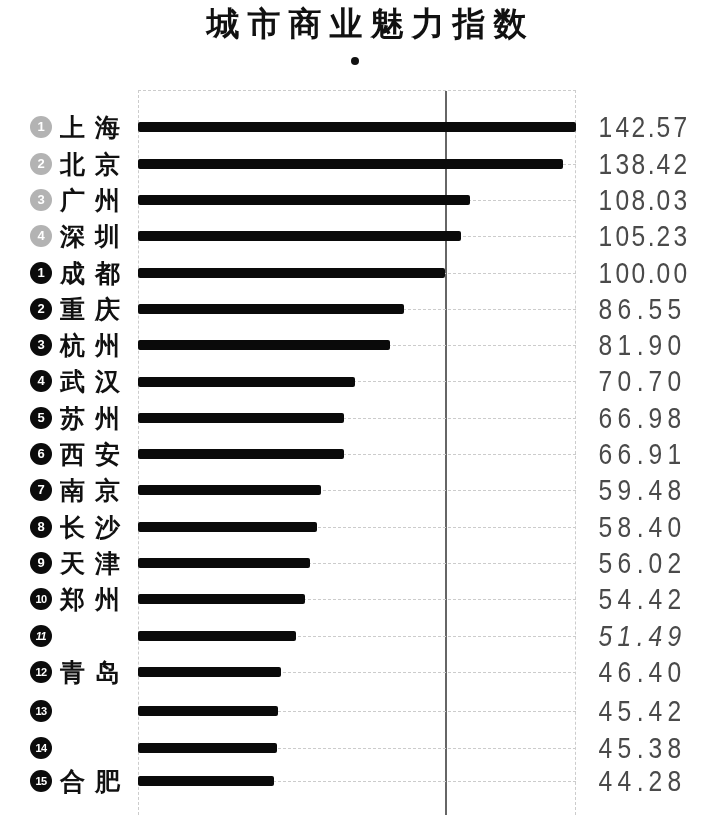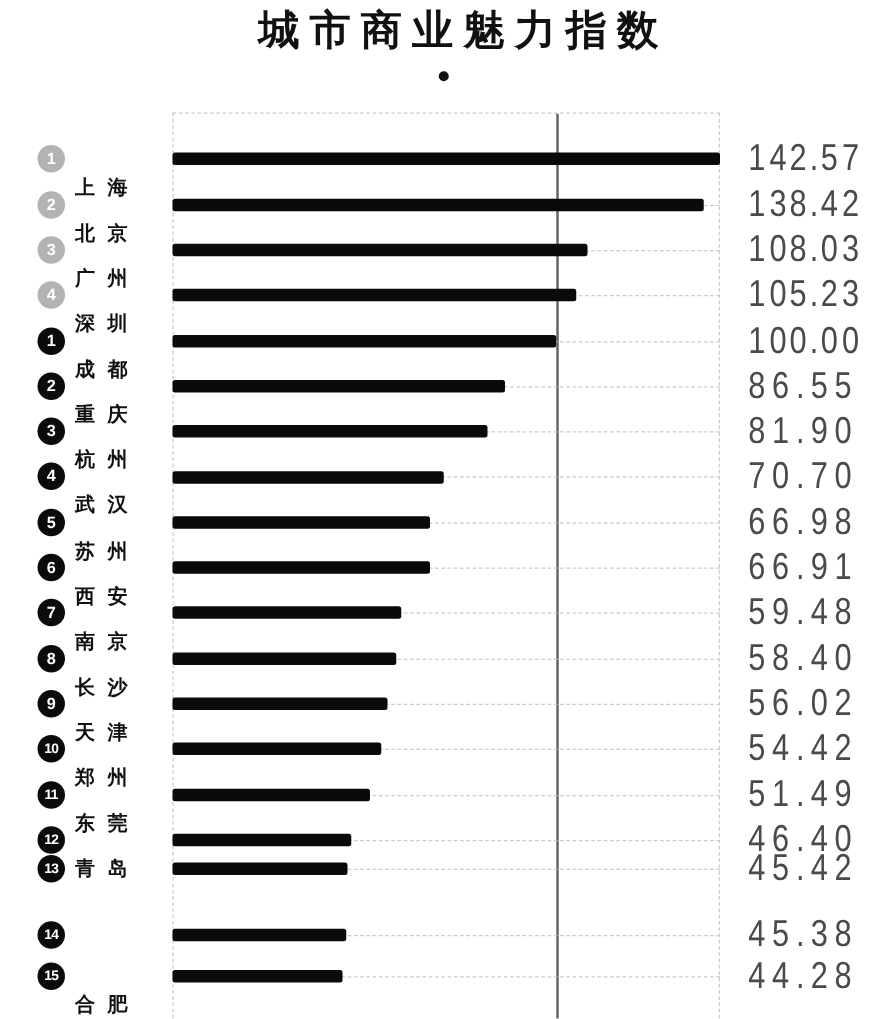--- a/index.html
+++ b/index.html
@@ -33,21 +33,21 @@
   .row{position:absolute;left:0;width:717px;height:36.3px;}
   .badge{
     position:absolute;left:30px;top:7px;width:22px;height:22px;border-radius:50%;
     color:#ffffff;font-weight:bold;font-size:13px;line-height:22px;text-align:center;
   }
   .badge.gray{background:#b3b3b3;}
   .badge.black{background:#0b0b0b;}
   .badge.two-digit{font-size:11px;letter-spacing:-0.5px;}
   .city{
     position:absolute;left:60px;top:0;height:36.3px;line-height:36.3px;
-    font-size:16px;font-weight:bold;color:#111111;letter-spacing:10px;white-space:nowrap;margin-top:24px;
+    font-size:25px;font-weight:bold;color:#111111;letter-spacing:10px;white-space:nowrap;
   }
   .gridline{
     position:absolute;left:138px;width:438px;top:18px;height:0;
     border-top:1px dashed #cccccc;
   }
   .bar{
     position:absolute;left:138px;top:13.2px;height:10px;background:#0a0a0a;
     border-radius:2px;
   }
   .value{
@@ -252,23 +252,22 @@
       <div class="gridline"></div>
       <div class="bar" style="width: 167.2px;"></div>
       <div class="value">
           <span class="ch">5</span>
           <span class="ch">4</span>
           <span class="ch">.</span>
           <span class="ch">4</span>
           <span class="ch">2</span>
         </div>
     </div>
-      <div class="row" style="top: 617.5px;">
+      <div class="row" style="top: 617.5px; font-style: italic;">
       <div class="badge black two-digit">11</div>
-      <div class="city">东莞</div>
       <div class="gridline"></div>
       <div class="bar" style="width: 158.2px;"></div>
       <div class="value">
           <span class="ch">5</span>
           <span class="ch">1</span>
           <span class="ch">.</span>
           <span class="ch">4</span>
           <span class="ch">9</span>
         </div>
     </div>
@@ -278,21 +277,21 @@
       <div class="gridline"></div>
       <div class="bar" style="width: 142.5px;"></div>
       <div class="value">
           <span class="ch">4</span>
           <span class="ch">6</span>
           <span class="ch">.</span>
           <span class="ch">4</span>
           <span class="ch">0</span>
         </div>
     </div>
-      <div class="row" style="top: 677px;">
+      <div class="row" style="top: 693px;">
       <div class="badge black two-digit">13</div>
       <div class="gridline"></div>
       <div class="bar" style="width: 139.5px;"></div>
       <div class="value">
           <span class="ch">4</span>
           <span class="ch">5</span>
           <span class="ch">.</span>
           <span class="ch">4</span>
           <span class="ch">2</span>
         </div>

